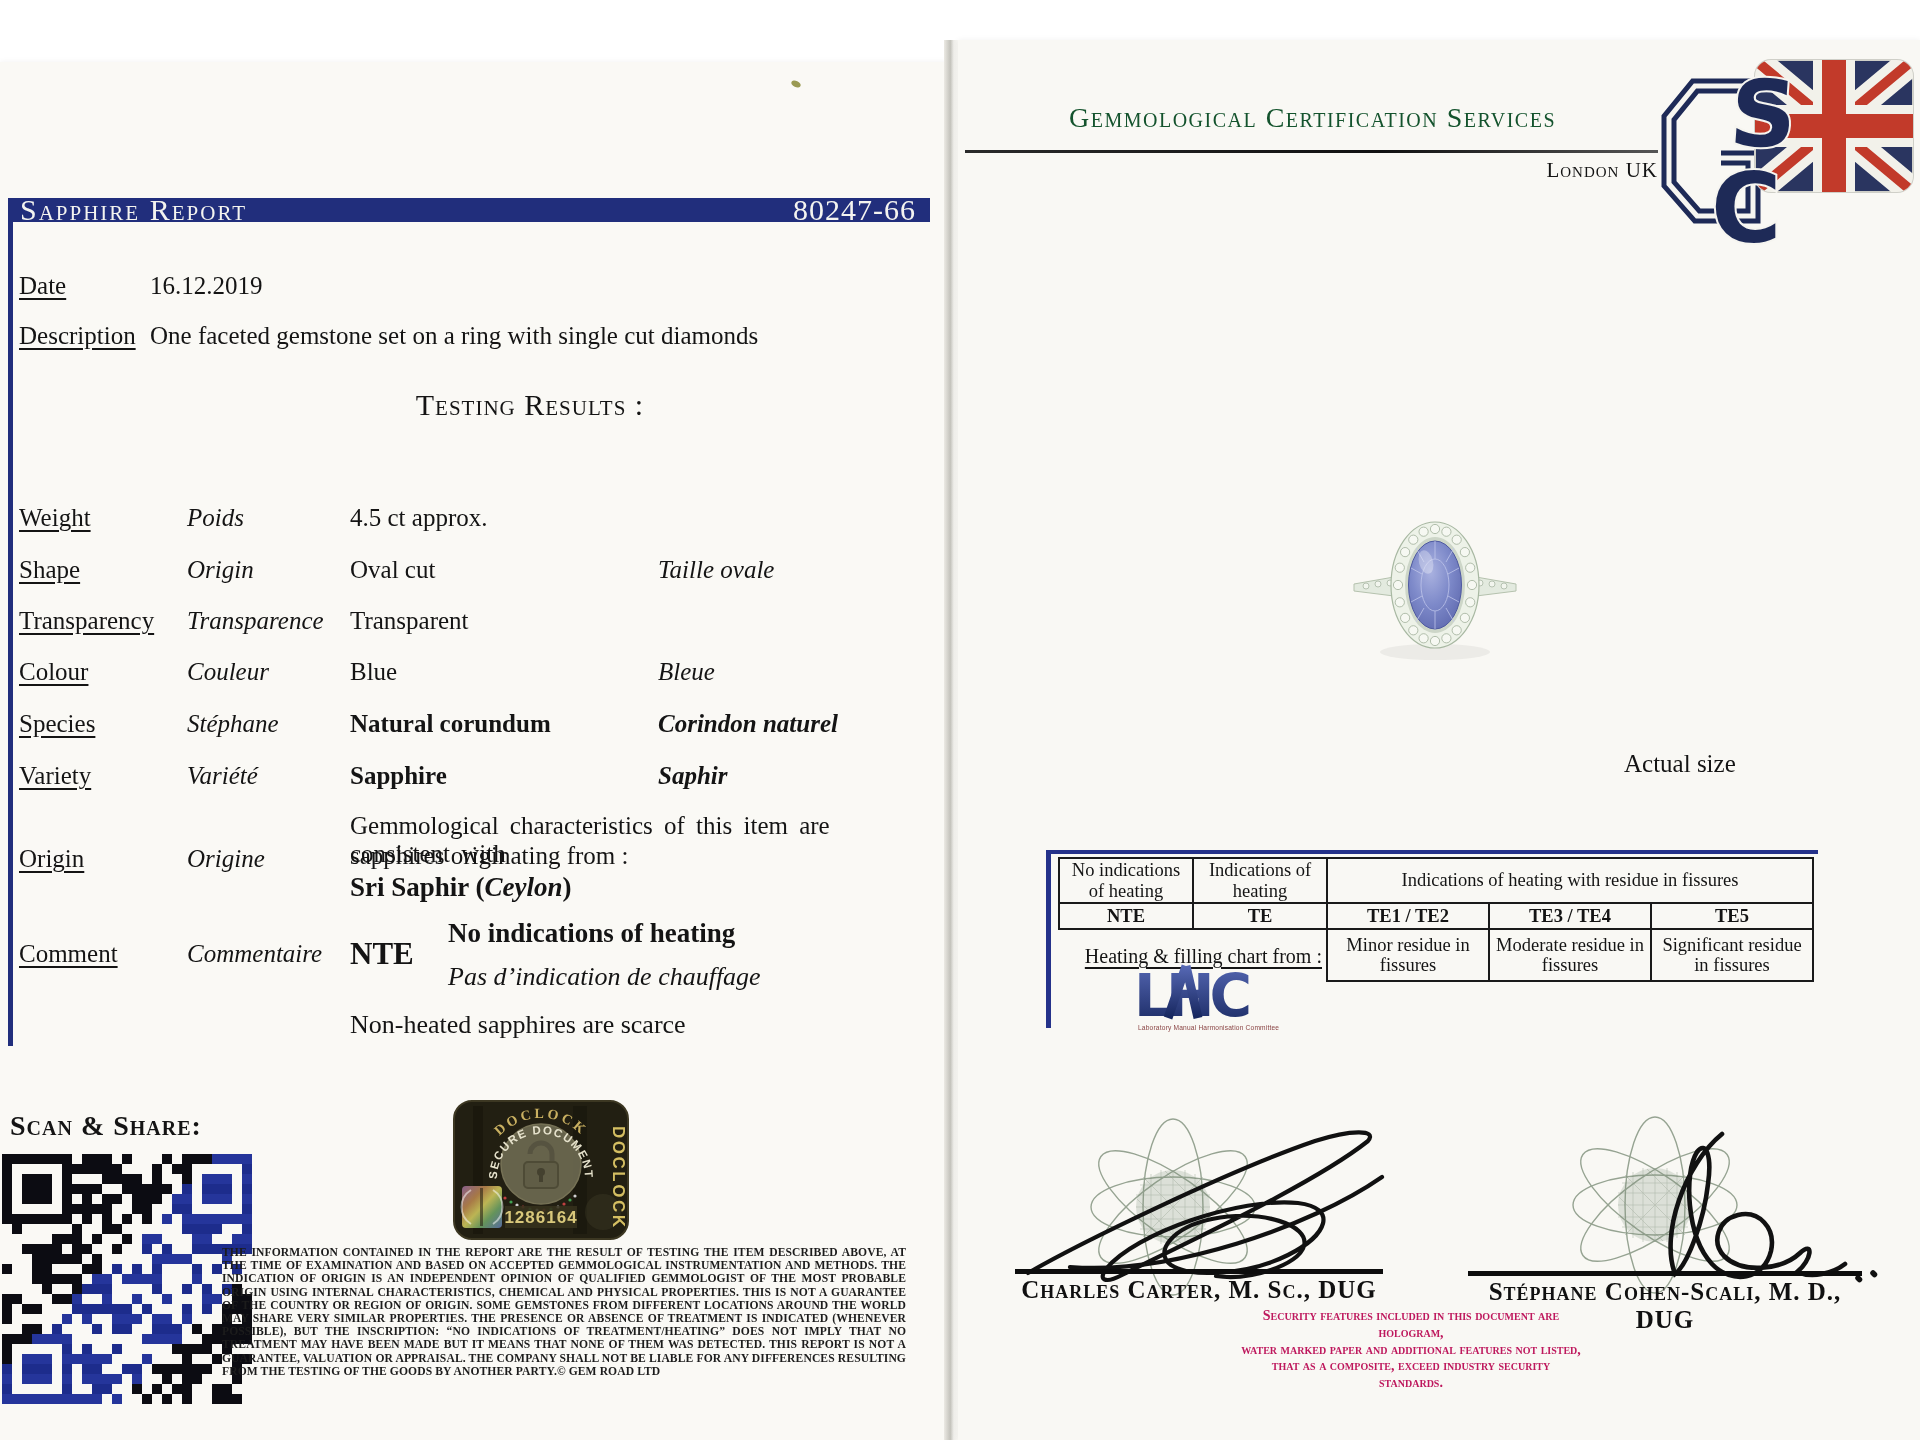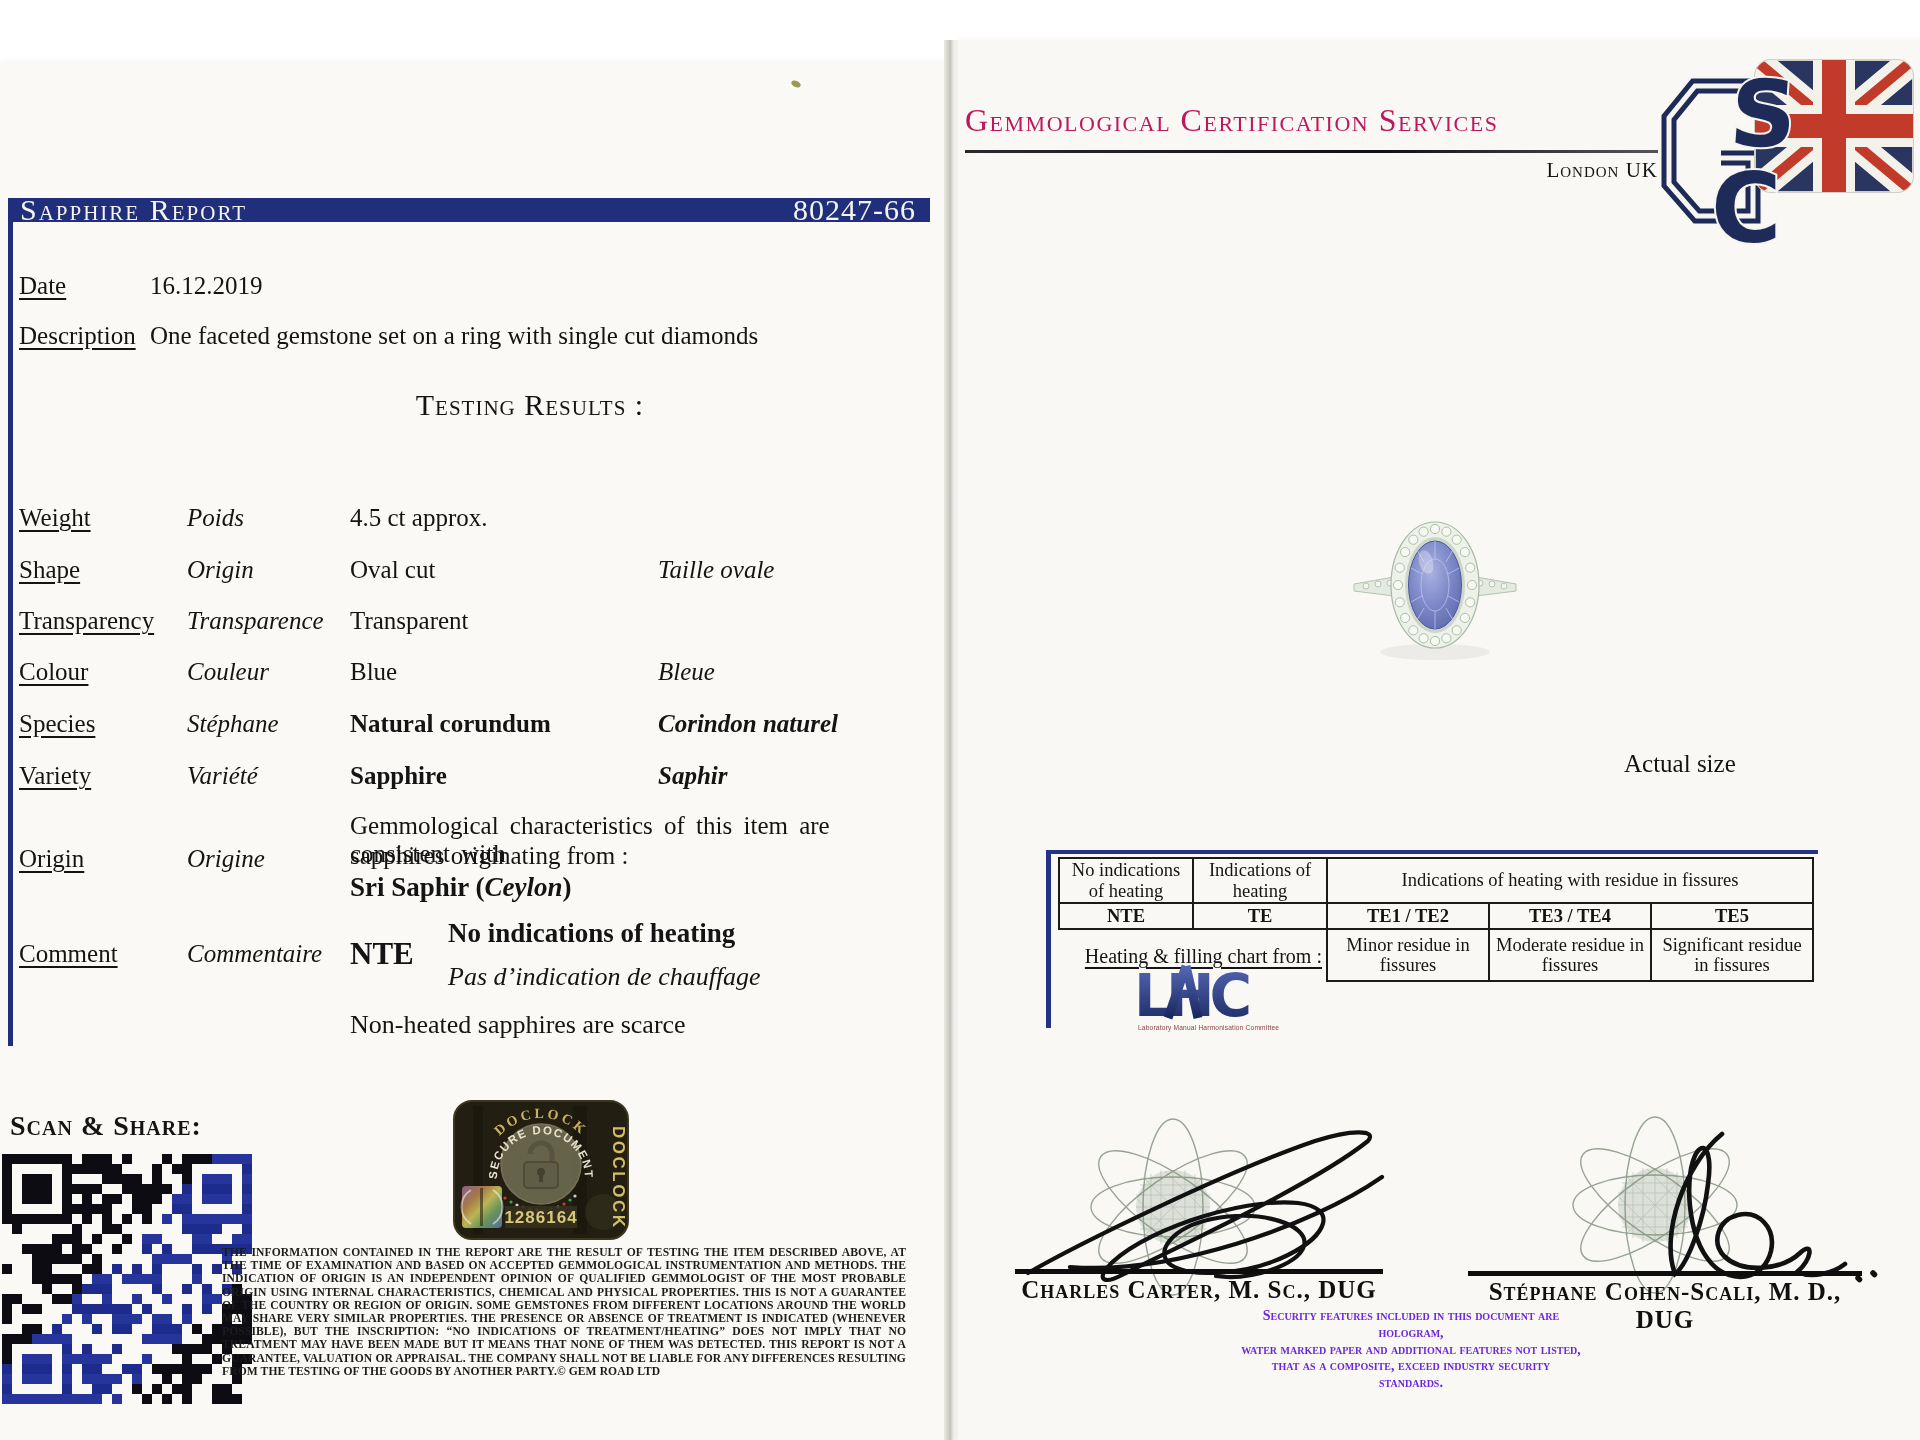--- a/index.html
+++ b/index.html
@@ -34,21 +34,21 @@
   #comment-code{left:350px;top:874px;font-weight:bold;font-size:31px;position:absolute;}
   #comment-frline{left:448px;top:900px;font-style:italic;font-size:26px;position:absolute;}
   #comment-note{left:350px;top:948px;font-size:26px;position:absolute;}
   #scan-share{left:10px;top:1048px;font-size:28px;font-weight:bold;letter-spacing:1px;position:absolute;}
   #qr-wrap{left:2px;top:1092px;width:250px;height:250px;position:absolute;}
   #disclaimer{left:222px;top:1184px;width:684px;position:absolute;font-size:11.6px;font-weight:bold;
               line-height:1.14;text-align:justify;letter-spacing:.1px;color:#1c1c1c;}
   #doclock{left:453px;top:1038px;position:absolute;}
   #speck{left:791px;top:19px;width:10px;height:6px;border-radius:50%;background:#9a9a52;transform:rotate(25deg);position:absolute;}
   
-  #gcs-title{left:7px;top:62px;width:695px;font-size:32px;letter-spacing:1.5px;color:#be185d;position:absolute;}
+  #gcs-title{left:7px;top:62px;width:695px;text-align:center;font-size:28px;letter-spacing:1.5px;color:#14532d;position:absolute;}
   #gcs-rule{left:7px;top:110px;width:693px;height:3px;background:linear-gradient(90deg,#2a2a2a,#111 60%,#555);position:absolute;}
   #gcs-location{left:7px;top:118px;width:693px;text-align:right;font-size:21px;letter-spacing:1px;position:absolute;}
   #gcs-logo{left:697px;top:6px;position:absolute;}
   #ring-photo{left:392px;top:460px;position:absolute;}
   #actual-size{left:642px;top:710px;font-size:25px;position:absolute;margin-left:24px;}
   
   #chart-box{left:88px;top:810px;width:772px;position:absolute;}
   #chart-top{width:772px;height:4px;background:#25328a;}
   #chart-leftbar{position:absolute;left:0;top:0;width:5px;height:178px;background:#25328a;}
   #chart-box table{border-collapse:collapse;margin:3px 0 0 12px;font-size:18.5px;}
@@ -58,21 +58,21 @@
   #chart-box td.w3{width:152px;} #chart-box td.w4{width:152px;} #chart-box td.w5{width:152px;}
   #chart-box td.src{border-left:none;border-bottom:none;font-size:20px;text-align:right;}
   #chart-box td.src span{text-decoration:underline;text-underline-offset:4px;}
   #chart-box tr.r1 td{height:40px;}
   #chart-box tr.r3 td{height:48px;}
   #lhc{left:176px;top:918px;position:absolute;}
   
   .sigline{position:absolute;height:5px;background:#0d0d0d;}
   .signame{position:absolute;text-align:center;font-weight:bold;font-size:25px;letter-spacing:1px;color:#101010;}
   #security-note{left:283px;top:1268px;width:340px;text-align:center;font-size:14px;line-height:1.2;
-                 color:#6d28d9;font-weight:bold;position:absolute;}
+                 color:#be185d;font-weight:bold;position:absolute;}
 </style>
 </head>
 <body>
 
 <div id="canvas">
 
   <div id="page-left" class="page">
 
     <div id="speck"></div>
 

